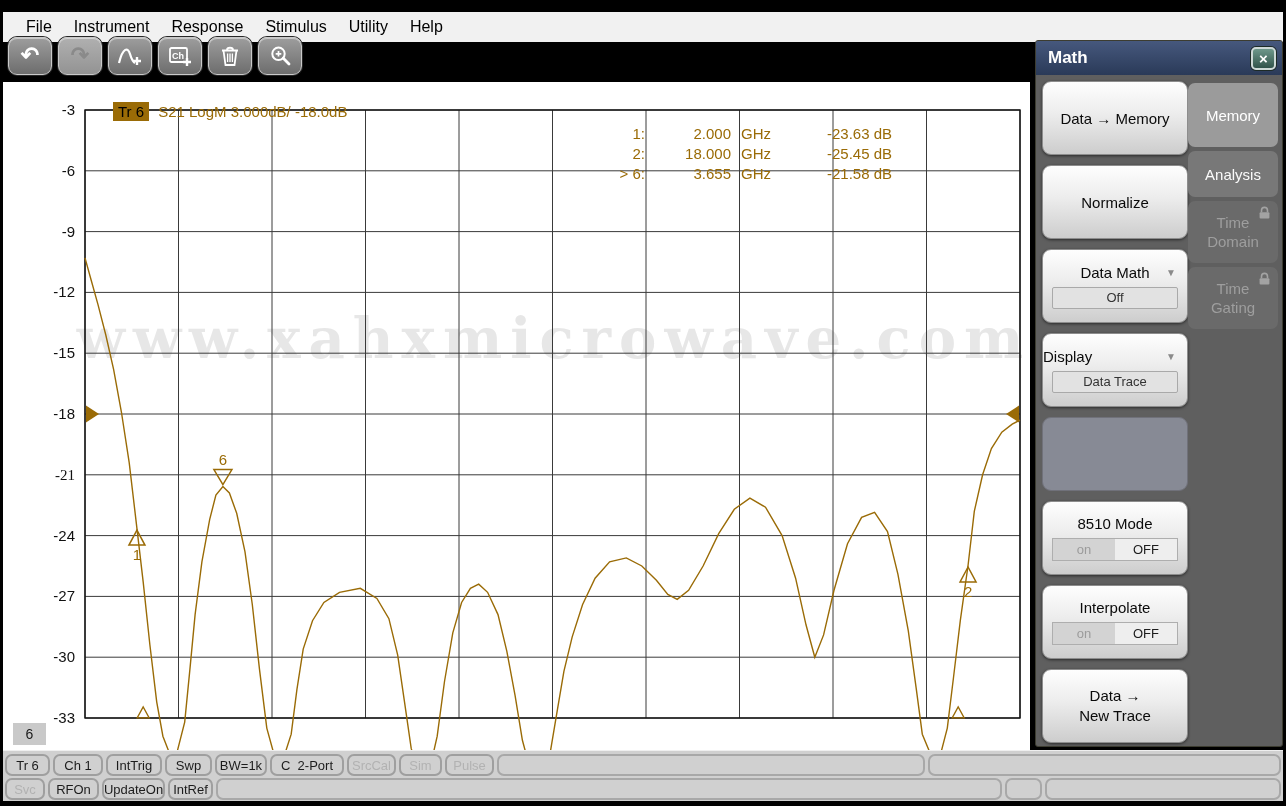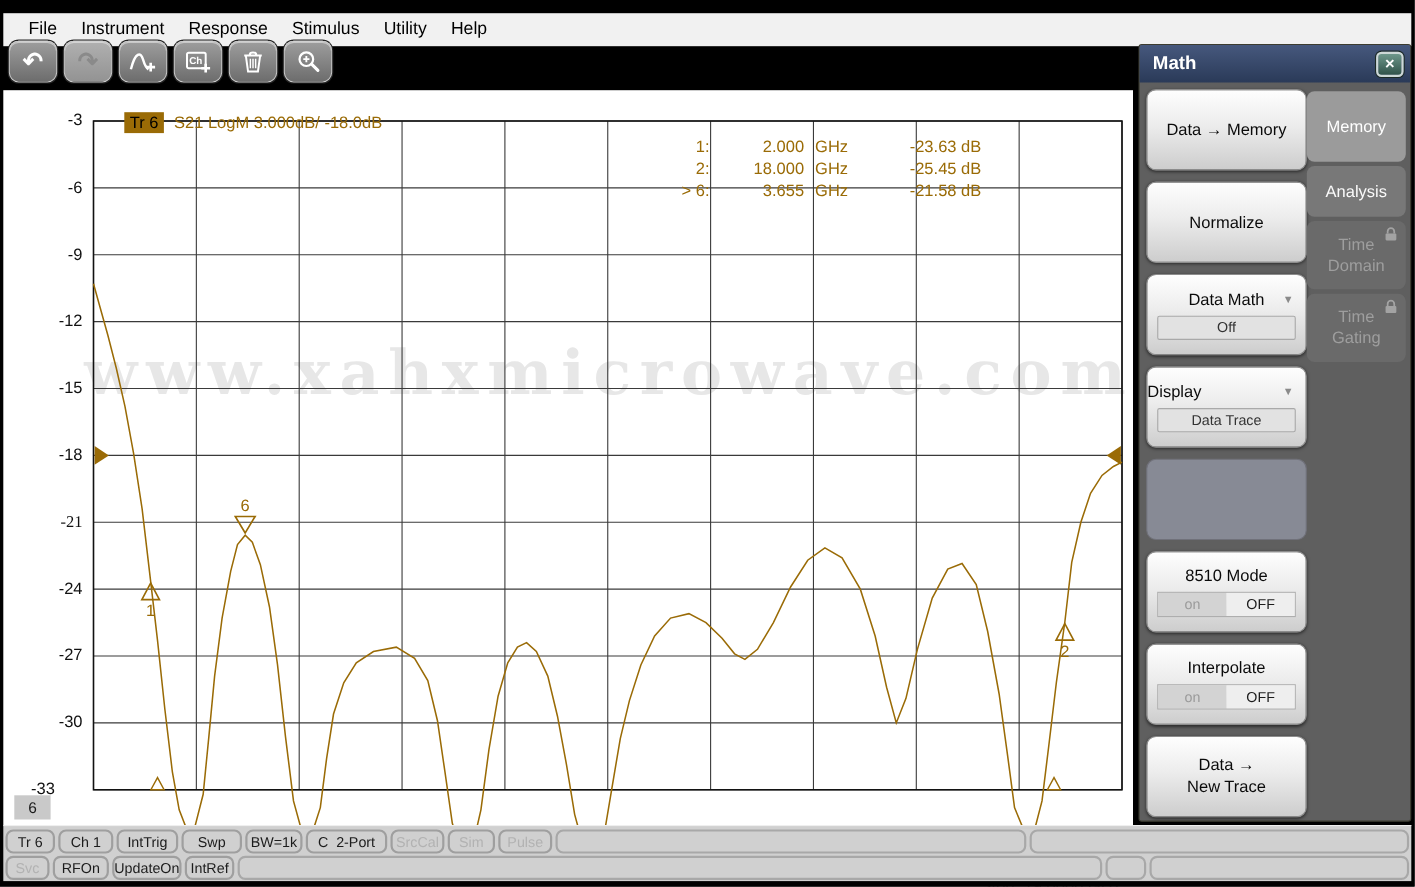--- a/index.html
+++ b/index.html
@@ -200,21 +200,21 @@
         <div class="y-tick" style="top: 18px;">-3</div>
         <div class="y-tick" style="top: 78.8px;">-6</div>
         <div class="y-tick" style="top: 139.6px;">-9</div>
         <div class="y-tick" style="top: 200.4px;">-12</div>
         <div class="y-tick" style="top: 261.2px;">-15</div>
         <div class="y-tick" style="top: 322px;">-18</div>
         <div class="y-tick" style="top: 382.8px; font-family: Liberation Serif, serif;">-21</div>
         <div class="y-tick" style="top: 443.6px;">-24</div>
         <div class="y-tick" style="top: 504.4px;">-27</div>
         <div class="y-tick" style="top: 565.2px;">-30</div>
-        <div class="y-tick" style="top: 626px; text-align: center;">-33</div>
+        <div class="y-tick" style="top: 626px;">-33</div>
       </div>
 
     <div id="marker-readout">
         <div class="readout-row">
           <span class="ro-id">1:</span>
           <span class="ro-freq">2.000</span>
           <span class="ro-unit">GHz</span>
           <span class="ro-val">-23.63 dB</span>
         </div>
         <div class="readout-row">
@@ -312,21 +312,21 @@
           </svg>
         </div>
       </div>
   </div>
 
   <div id="statusbar">
     <div class="status-row" id="status-row1">
         <div class="st-seg" style="width: 45px;">Tr 6</div>
         <div class="st-seg" style="width: 50px;">Ch 1</div>
         <div class="st-seg" style="width: 56px;">IntTrig</div>
-        <div class="st-seg" style="width: 55px;">Swp</div>
+        <div class="st-seg" style="width: 47px;">Swp</div>
         <div class="st-seg" style="width: 52px;">BW=1k</div>
         <div class="st-seg" style="width: 74px;">C  2-Port</div>
         <div class="st-seg disabled" style="width: 49px;">SrcCal</div>
         <div class="st-seg disabled" style="width: 43px;">Sim</div>
         <div class="st-seg disabled" style="width: 49px;">Pulse</div>
         <div class="st-filler" style="width: 428px;"></div>
         <div class="st-filler" style="flex: 1 1 0%;"></div>
       </div>
     <div class="status-row" id="status-row2">
         <div class="st-seg disabled" style="width: 40px;">Svc</div>

